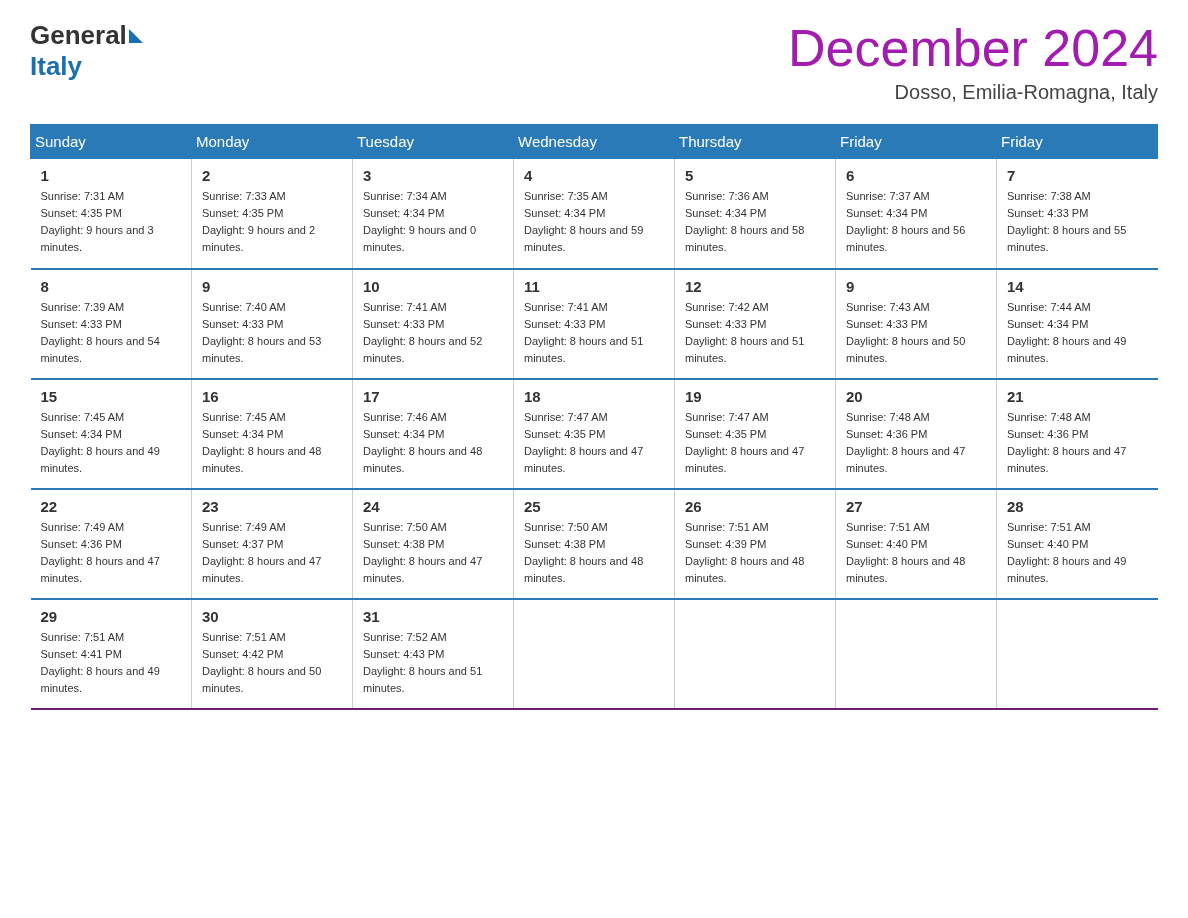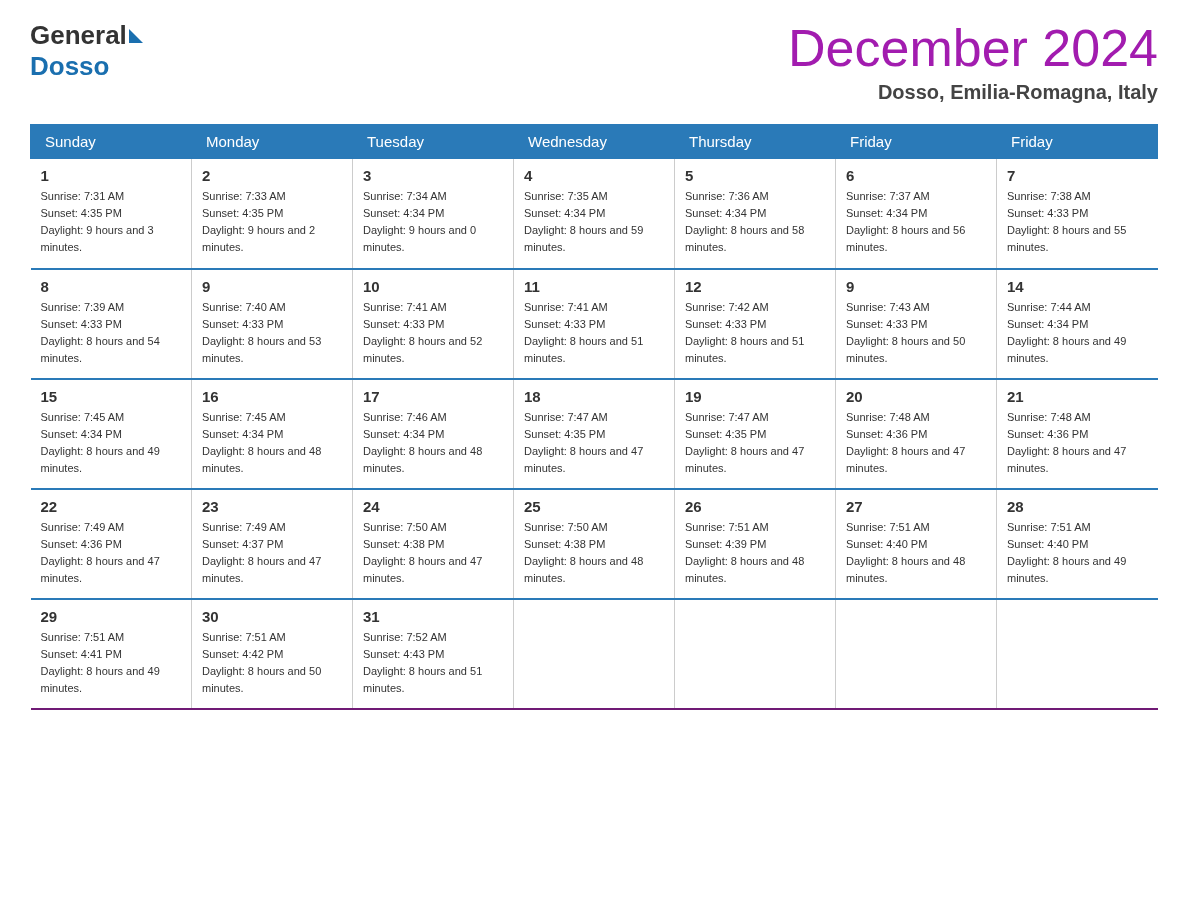--- a/index.html
+++ b/index.html
@@ -45,35 +45,34 @@
     .month-title {
       font-size: 52px;
       font-weight: normal;
       color: #a21caf;
       line-height: 1.1;
     }
     .location {
       font-size: 20px;
       color: #444;
       margin-top: 4px;
-      font-weight: bold;
     }
     table {
       width: 100%;
       border-collapse: collapse;
       table-layout: fixed;
     }
     thead tr {
       background-color: #2a7ab8;
     }
     thead th {
       color: #fff;
       font-size: 15px;
       font-weight: normal;
-      padding: 8px 14px;
+      padding: 8px 4px;
       text-align: left;
       border: 1px solid #2a7ab8;
     }
     tbody tr {
       border-bottom: 2px solid #2a7ab8;
     }
     tbody td {
       vertical-align: top;
       padding: 8px 10px;
       font-size: 13px;
@@ -98,21 +97,21 @@
   </style>
 </head>
 <body>
 
 <div class="header">
   <div class="logo">
     <div class="logo-text">
       <span class="logo-general">General</span>
       <span class="logo-arrow"></span>
     </div>
-    <span class="logo-blue">Dosso</span>
+    <span class="logo-blue">Italy</span>
   </div>
   <div class="title-block">
     <div class="month-title">December 2024</div>
     <div class="location">Dosso, Emilia-Romagna, Italy</div>
   </div>
 </div>
 
 <table>
   <thead>
     <tr>

